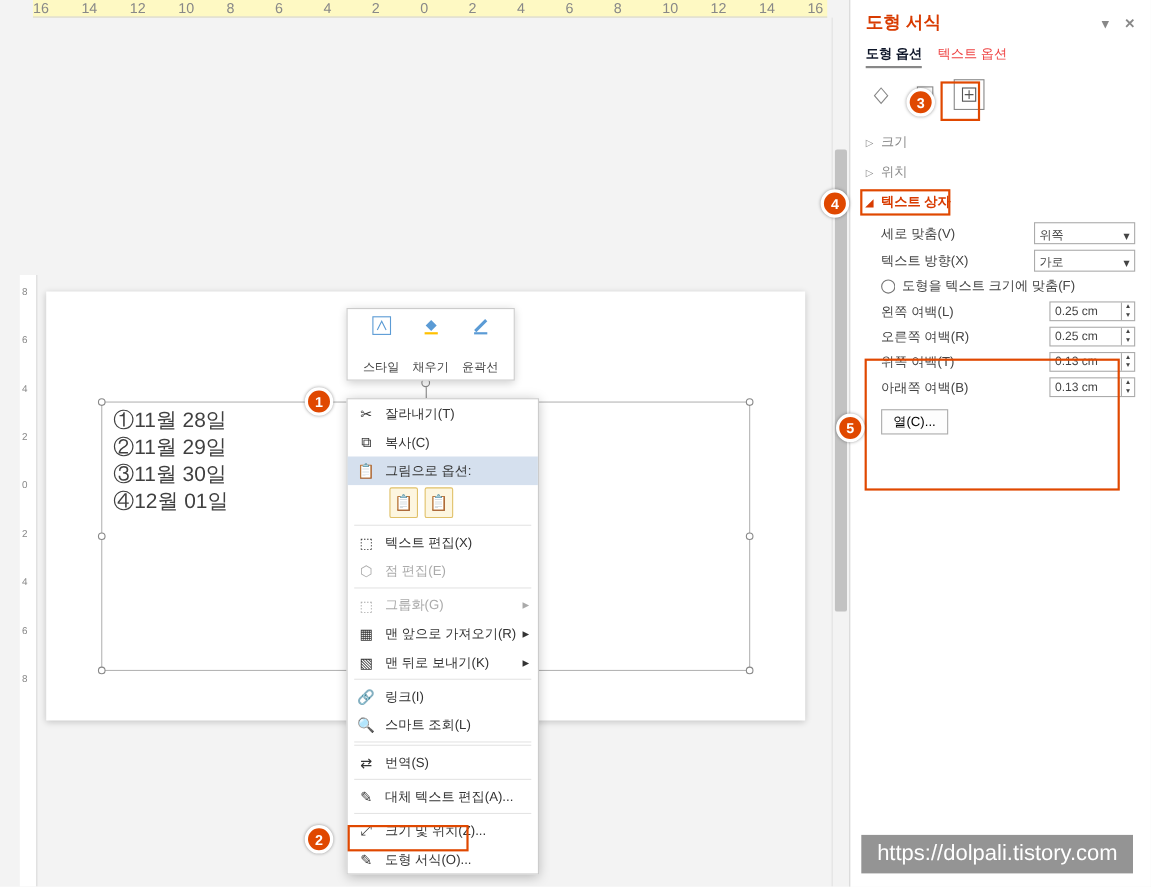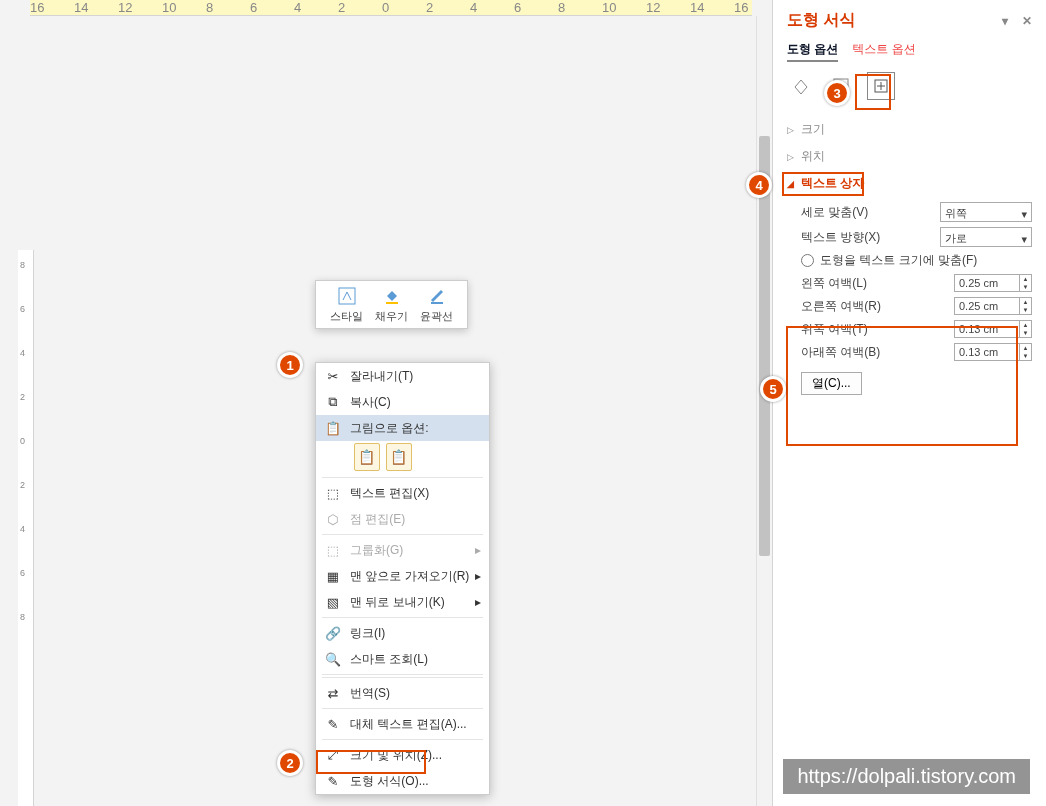--- a/index.html
+++ b/index.html
@@ -25,21 +25,21 @@
 .textbox .handle.mr { top: 50%; right: -4px; margin-top: -4px; }
 .textbox .handle.bl { bottom: -4px; left: -4px; }
 .textbox .handle.bm { bottom: -4px; left: 50%; margin-left: -4px; }
 .textbox .handle.br { bottom: -4px; right: -4px; }
 .textbox .rotate { position: absolute; top: -22px; left: 50%; margin-left: -4px; width: 8px; height: 8px; border: 1px solid #888; background: #fff; border-radius: 50%; }
 .textbox .rotate::after { content:""; position:absolute; top:7px; left:3px; width:1px; height:10px; background:#888; }
 
 .textbox .content { padding: 5px 10px; font-size: 19px; color: #404040; line-height: 1.3; }
 
 .mini-toolbar { position: absolute; left: 315px; top: 280px; background: #fff; border: 1px solid #ccc; box-shadow: 0 2px 8px rgba(0,0,0,0.2); display: flex; padding: 4px 8px; }
-.mini-toolbar .btn { display: flex; flex-direction: column; align-items: center; margin: 0 6px; font-size: 11px; color: #444; }
+.mini-toolbar .btn { display: flex; flex-direction: column; align-items: center; margin: 0 6px; font-size: 11px; color: #444; gap: 17px; }
 .mini-toolbar .btn .ico { width: 22px; height: 22px; margin-bottom: 2px; display:flex; align-items:center; justify-content:center; }
 
 .context-menu { position: absolute; left: 315px; top: 362px; width: 175px; background: #fff; border: 1px solid #ccc; box-shadow: 0 2px 10px rgba(0,0,0,0.25); font-size: 12px; }
 .context-menu .item { display: flex; align-items: center; height: 26px; padding: 0 8px 0 34px; position: relative; color: #333; }
 .context-menu .item.disabled { color: #aaa; }
 .context-menu .item .ico { position: absolute; left: 8px; width: 18px; height: 18px; display:flex; align-items:center; justify-content:center; font-size: 13px; }
 .context-menu .sep { height: 1px; background: #e4e4e4; margin: 2px 6px; }
 .context-menu .item.hover { background: #d5e0ee; }
 .context-menu .paste-icons { display: flex; gap: 6px; padding: 2px 0 4px 38px; }
 .context-menu .paste-icons .pi { width: 26px; height: 28px; border: 1px solid #e0c068; border-radius: 2px; background: #fdf6e0; display:flex; align-items:center; justify-content:center; font-size:14px; }
@@ -109,20 +109,39 @@
       <span class="tick" style="top:54px">6</span>
       <span class="tick" style="top:98px">4</span>
       <span class="tick" style="top:142px">2</span>
       <span class="tick" style="top:186px">0</span>
       <span class="tick" style="top:230px">2</span>
       <span class="tick" style="top:274px">4</span>
       <span class="tick" style="top:318px">6</span>
       <span class="tick" style="top:362px">8</span>
     </div>
 
+    <div class="slide">
+      <div class="textbox">
+        <div class="rotate"></div>
+        <div class="handle tl"></div>
+        <div class="handle tm"></div>
+        <div class="handle tr"></div>
+        <div class="handle ml"></div>
+        <div class="handle mr"></div>
+        <div class="handle bl"></div>
+        <div class="handle bm"></div>
+        <div class="handle br"></div>
+        <div class="content">
+          <div>①11월 28일</div>
+          <div>②11월 29일</div>
+          <div>③11월 30일</div>
+          <div>④12월 01일</div>
+        </div>
+      </div>
+    </div>
 
     <div class="mini-toolbar">
       <div class="btn">
         <div class="ico">
             <svg width="20" height="20">
               <rect x="2" y="2" width="16" height="16" fill="#fff" stroke="#5b9bd5"></rect>
               <path d="M6 14 L10 6 L14 14" stroke="#5b9bd5" fill="none"></path>
             </svg>
           </div>
         <span>스타일</span>

